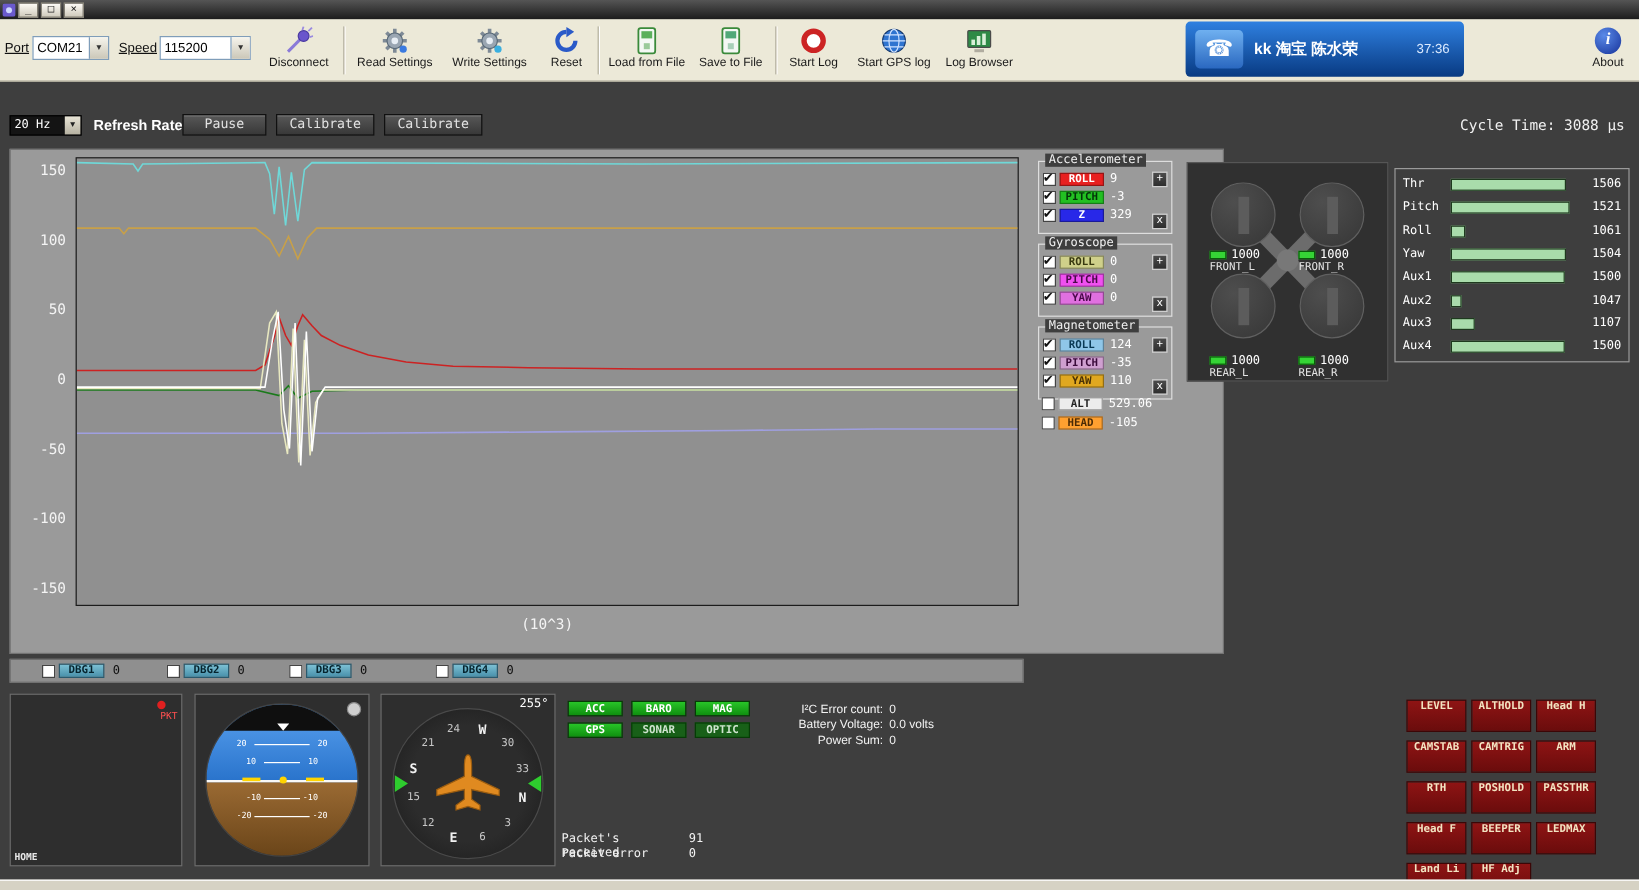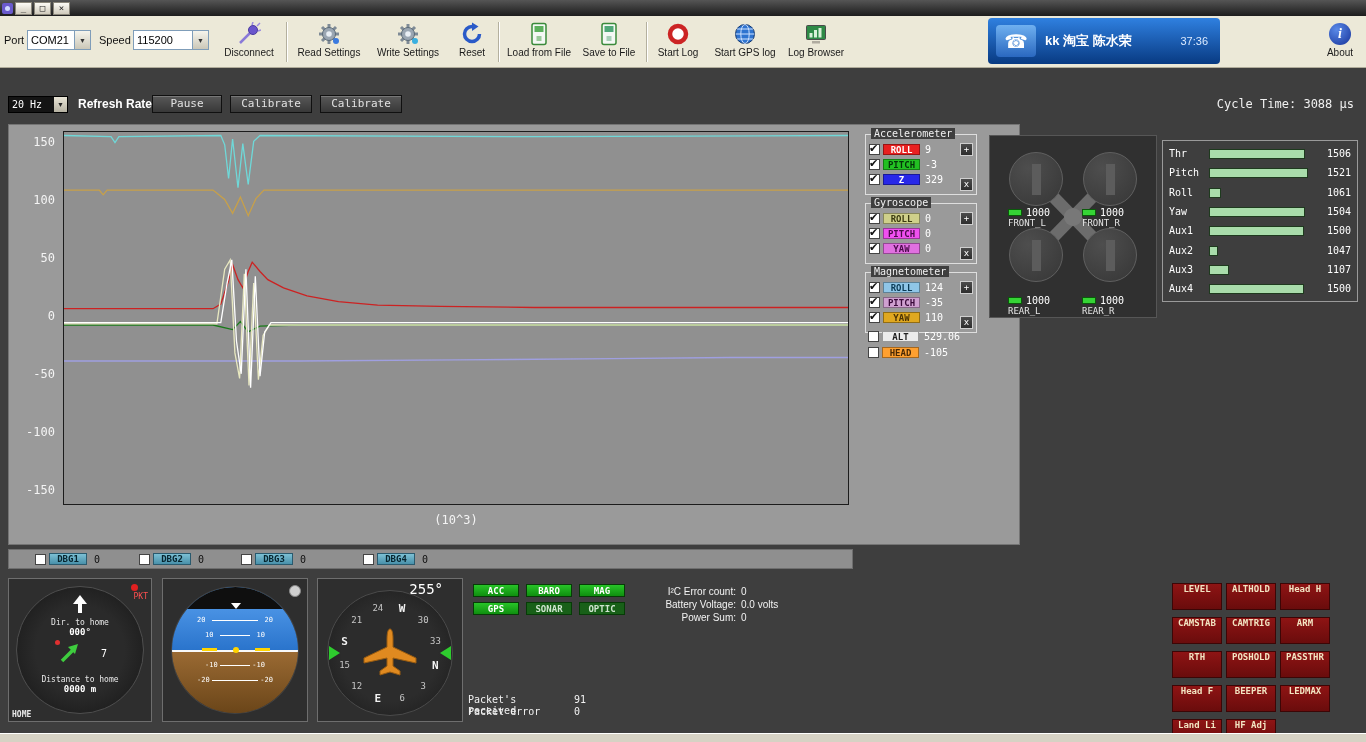--- a/index.html
+++ b/index.html
@@ -10,21 +10,21 @@
   #titlebar{position:absolute;left:0;top:0;width:1366px;height:16px;
     background:linear-gradient(#555,#1c1c1c);display:flex;align-items:center;box-sizing:border-box;padding:0 2px;}
   #title-text{color:#d8d8d8;font-size:11px;margin-left:4px;flex:1;}
   .winbtn{width:17px;height:13px;background:linear-gradient(#fdfbf6,#cfcabb);border:1px solid #8a867a;
     font-size:9px;line-height:11px;text-align:center;color:#222;margin-left:2px;box-sizing:border-box;
     font-family:"DejaVu Sans Mono",monospace;}
 
   
   #toolbar{position:absolute;left:0;top:16px;width:1366px;height:52px;background:#ece9d8;
     border-bottom:1px solid #b0ac9a;box-sizing:border-box;}
-  .tool-label{position:absolute;font-size:11px;color:#111;}
+  .tool-label{position:absolute;font-size:11px;color:#111;text-decoration:underline;}
   .combo{position:absolute;height:20px;background:#fff;border:1px solid #7f9db9;font-size:11px;
     display:flex;align-items:center;box-sizing:border-box;}
   .combo .cval{flex:1;padding:0 3px;color:#000;white-space:nowrap;}
   .combo .carrow{width:15px;height:100%;background:linear-gradient(#f6f4ec,#cbc7b8);border-left:1px solid #7f9db9;
     font-size:7px;display:flex;align-items:center;justify-content:center;color:#333;}
   .tbtn{position:absolute;top:4px;height:46px;display:flex;flex-direction:column;align-items:center;}
   .ticon{height:27px;display:flex;align-items:center;}
   .tlbl{font-size:10px;color:#1a1a1a;white-space:nowrap;margin-top:0;}
   .tsep{position:absolute;top:6px;width:1px;height:40px;background:#b4b09e;box-shadow:1px 0 0 #fff;}
   #banner{position:absolute;left:988px;top:2px;width:232px;height:46px;border-radius:4px;
@@ -157,21 +157,21 @@
   #ccircle{position:absolute;left:9px;top:11px;width:126px;height:126px;border-radius:50%;
     background:radial-gradient(circle,#2c2c2c 55%,#191919);border:1px solid #4a4a4a;box-sizing:border-box;}
   #rose{position:absolute;left:0;top:0;width:100%;height:100%;}
   .rlabel{position:absolute;transform:translate(-50%,-50%);color:#d8d8d8;}
   .rlabel.big{font-size:11px;font-weight:bold;color:#f2f2f2;}
   .rlabel.small{font-size:9px;color:#c6c6c6;}
   #plane-svg{position:absolute;left:30px;top:30px;}
   .ctri{position:absolute;top:55px;width:0;height:0;}
   .ctri.l{left:1px;border-top:7px solid transparent;border-bottom:7px solid transparent;border-left:11px solid #2ecc2e;}
   .ctri.r{right:1px;border-top:7px solid transparent;border-bottom:7px solid transparent;border-right:11px solid #2ecc2e;}
-  #heading-text{position:absolute;right:19px;top:2px;color:#fff;font-size:14px;}
+  #heading-text{position:absolute;right:5px;top:2px;color:#fff;font-size:10px;}
 
   
   #flags{position:absolute;left:473px;top:584px;display:grid;grid-template-columns:repeat(3,46px);gap:5px 7px;}
   .flag{height:13px;font-size:9px;font-weight:bold;text-align:center;line-height:12px;
     font-family:"DejaVu Sans Mono",monospace;color:#fff;border:1px solid #063c06;box-sizing:border-box;}
   .flag.bright{background:linear-gradient(#28c428,#0f8f0f);}
   .flag.dim{background:#186018;color:#cfe4cf;}
   #statrows{position:absolute;left:636px;top:585px;color:#f2f2f2;font-size:10px;}
   .statrow{display:flex;height:13px;align-items:center;}
   .statlbl{width:100px;text-align:right;}
@@ -574,34 +574,20 @@
         </div>
         <div class="rcrow" style="top: 139.1px;">
           <div class="rclbl">Aux4</div>
           <div class="rcbar" style="width: 95px;"></div>
           <div class="rcval">1500</div>
         </div>
       </div>
   </div>
 
   <div class="ipanel" id="home-panel">
-    <div id="gcircle">
-      <div class="uparrow-head"></div>
-      <div class="uparrow-stem"></div>
-      <div id="dir-label">Dir. to home</div>
-      <div id="dir-value">000°</div>
-      <div id="hared"></div>
-      <svg id="haicon" width="26" height="26" viewBox="0 0 26 26">
-        <path d="M5 21 L18 8" stroke="#3ecc3e" stroke-width="3.5" fill="none"></path>
-        <polygon points="21,4 11,7 18,14" fill="#3ecc3e"></polygon>
-      </svg>
-      <div id="hacount">7</div>
-      <div id="dist-label">Distance to home</div>
-      <div id="dist-value">0000 m</div>
-    </div>
     <div id="home-corner">HOME</div>
     <div id="pkt-dot"></div>
     <div id="pkt-text">PKT</div>
   </div>
 
   <div class="ipanel" id="horizon-panel">
     <div id="hcircle">
       <div class="sky"></div>
       <div class="ground"></div>
       <div class="hline"></div>

